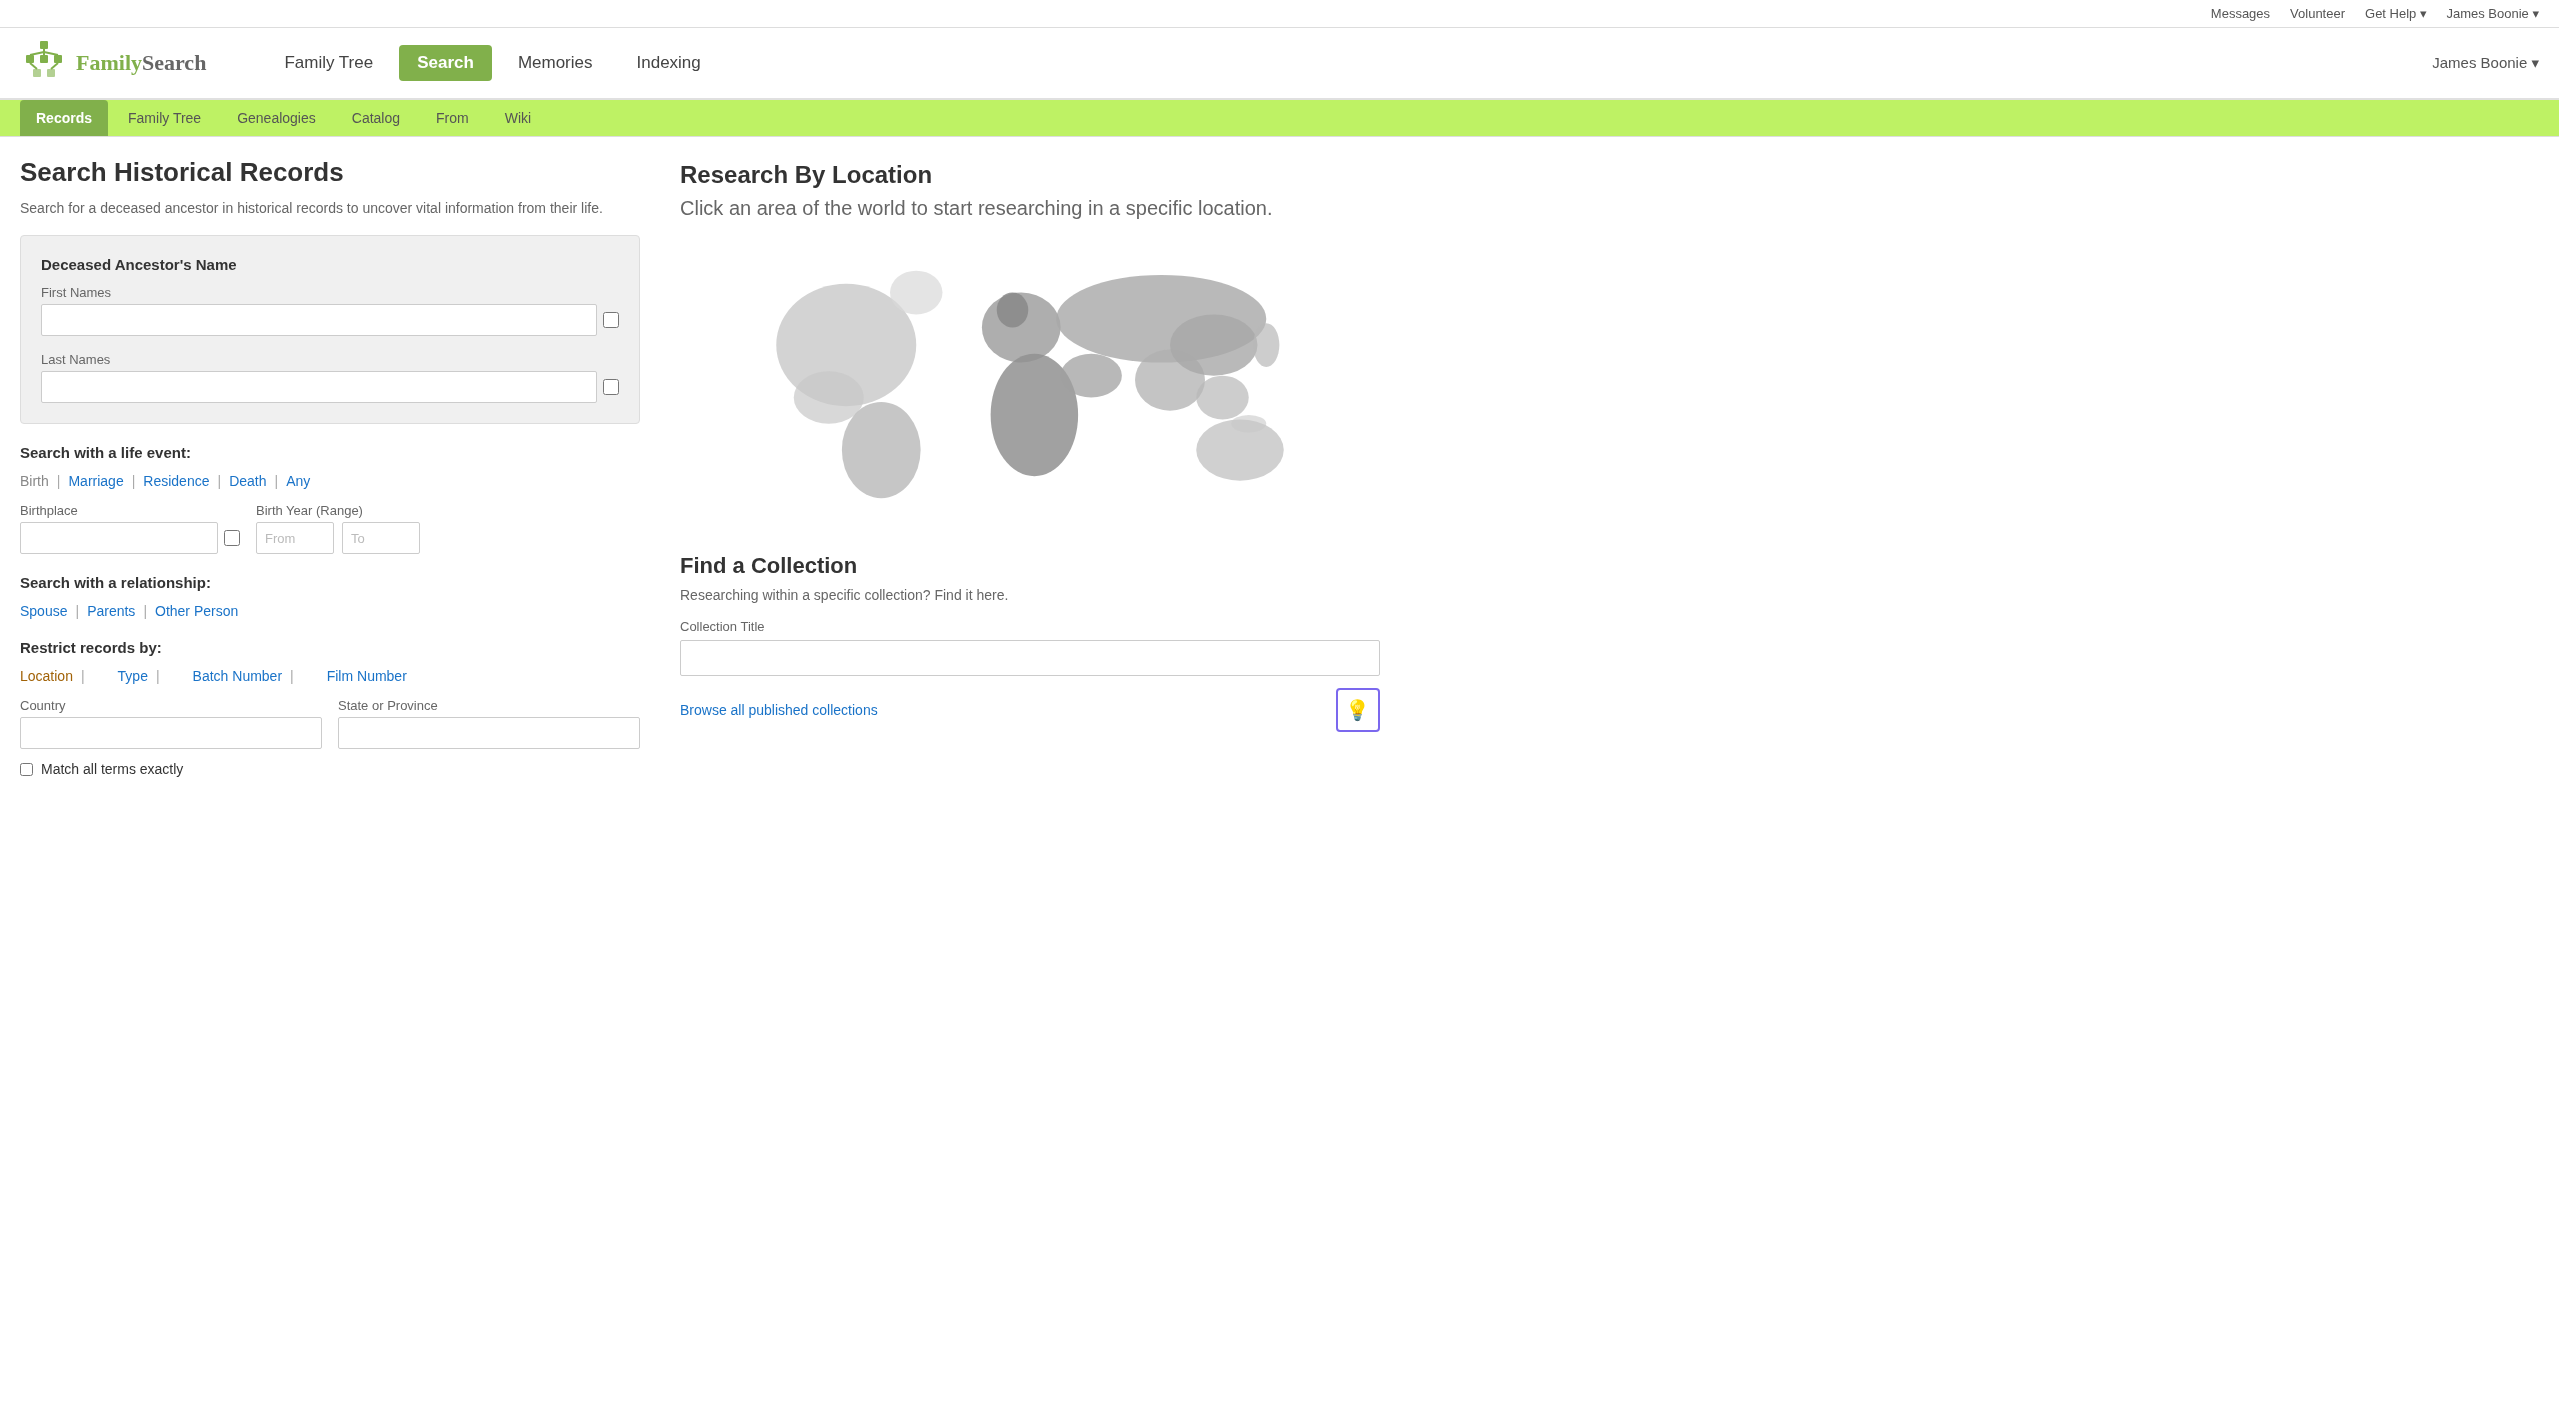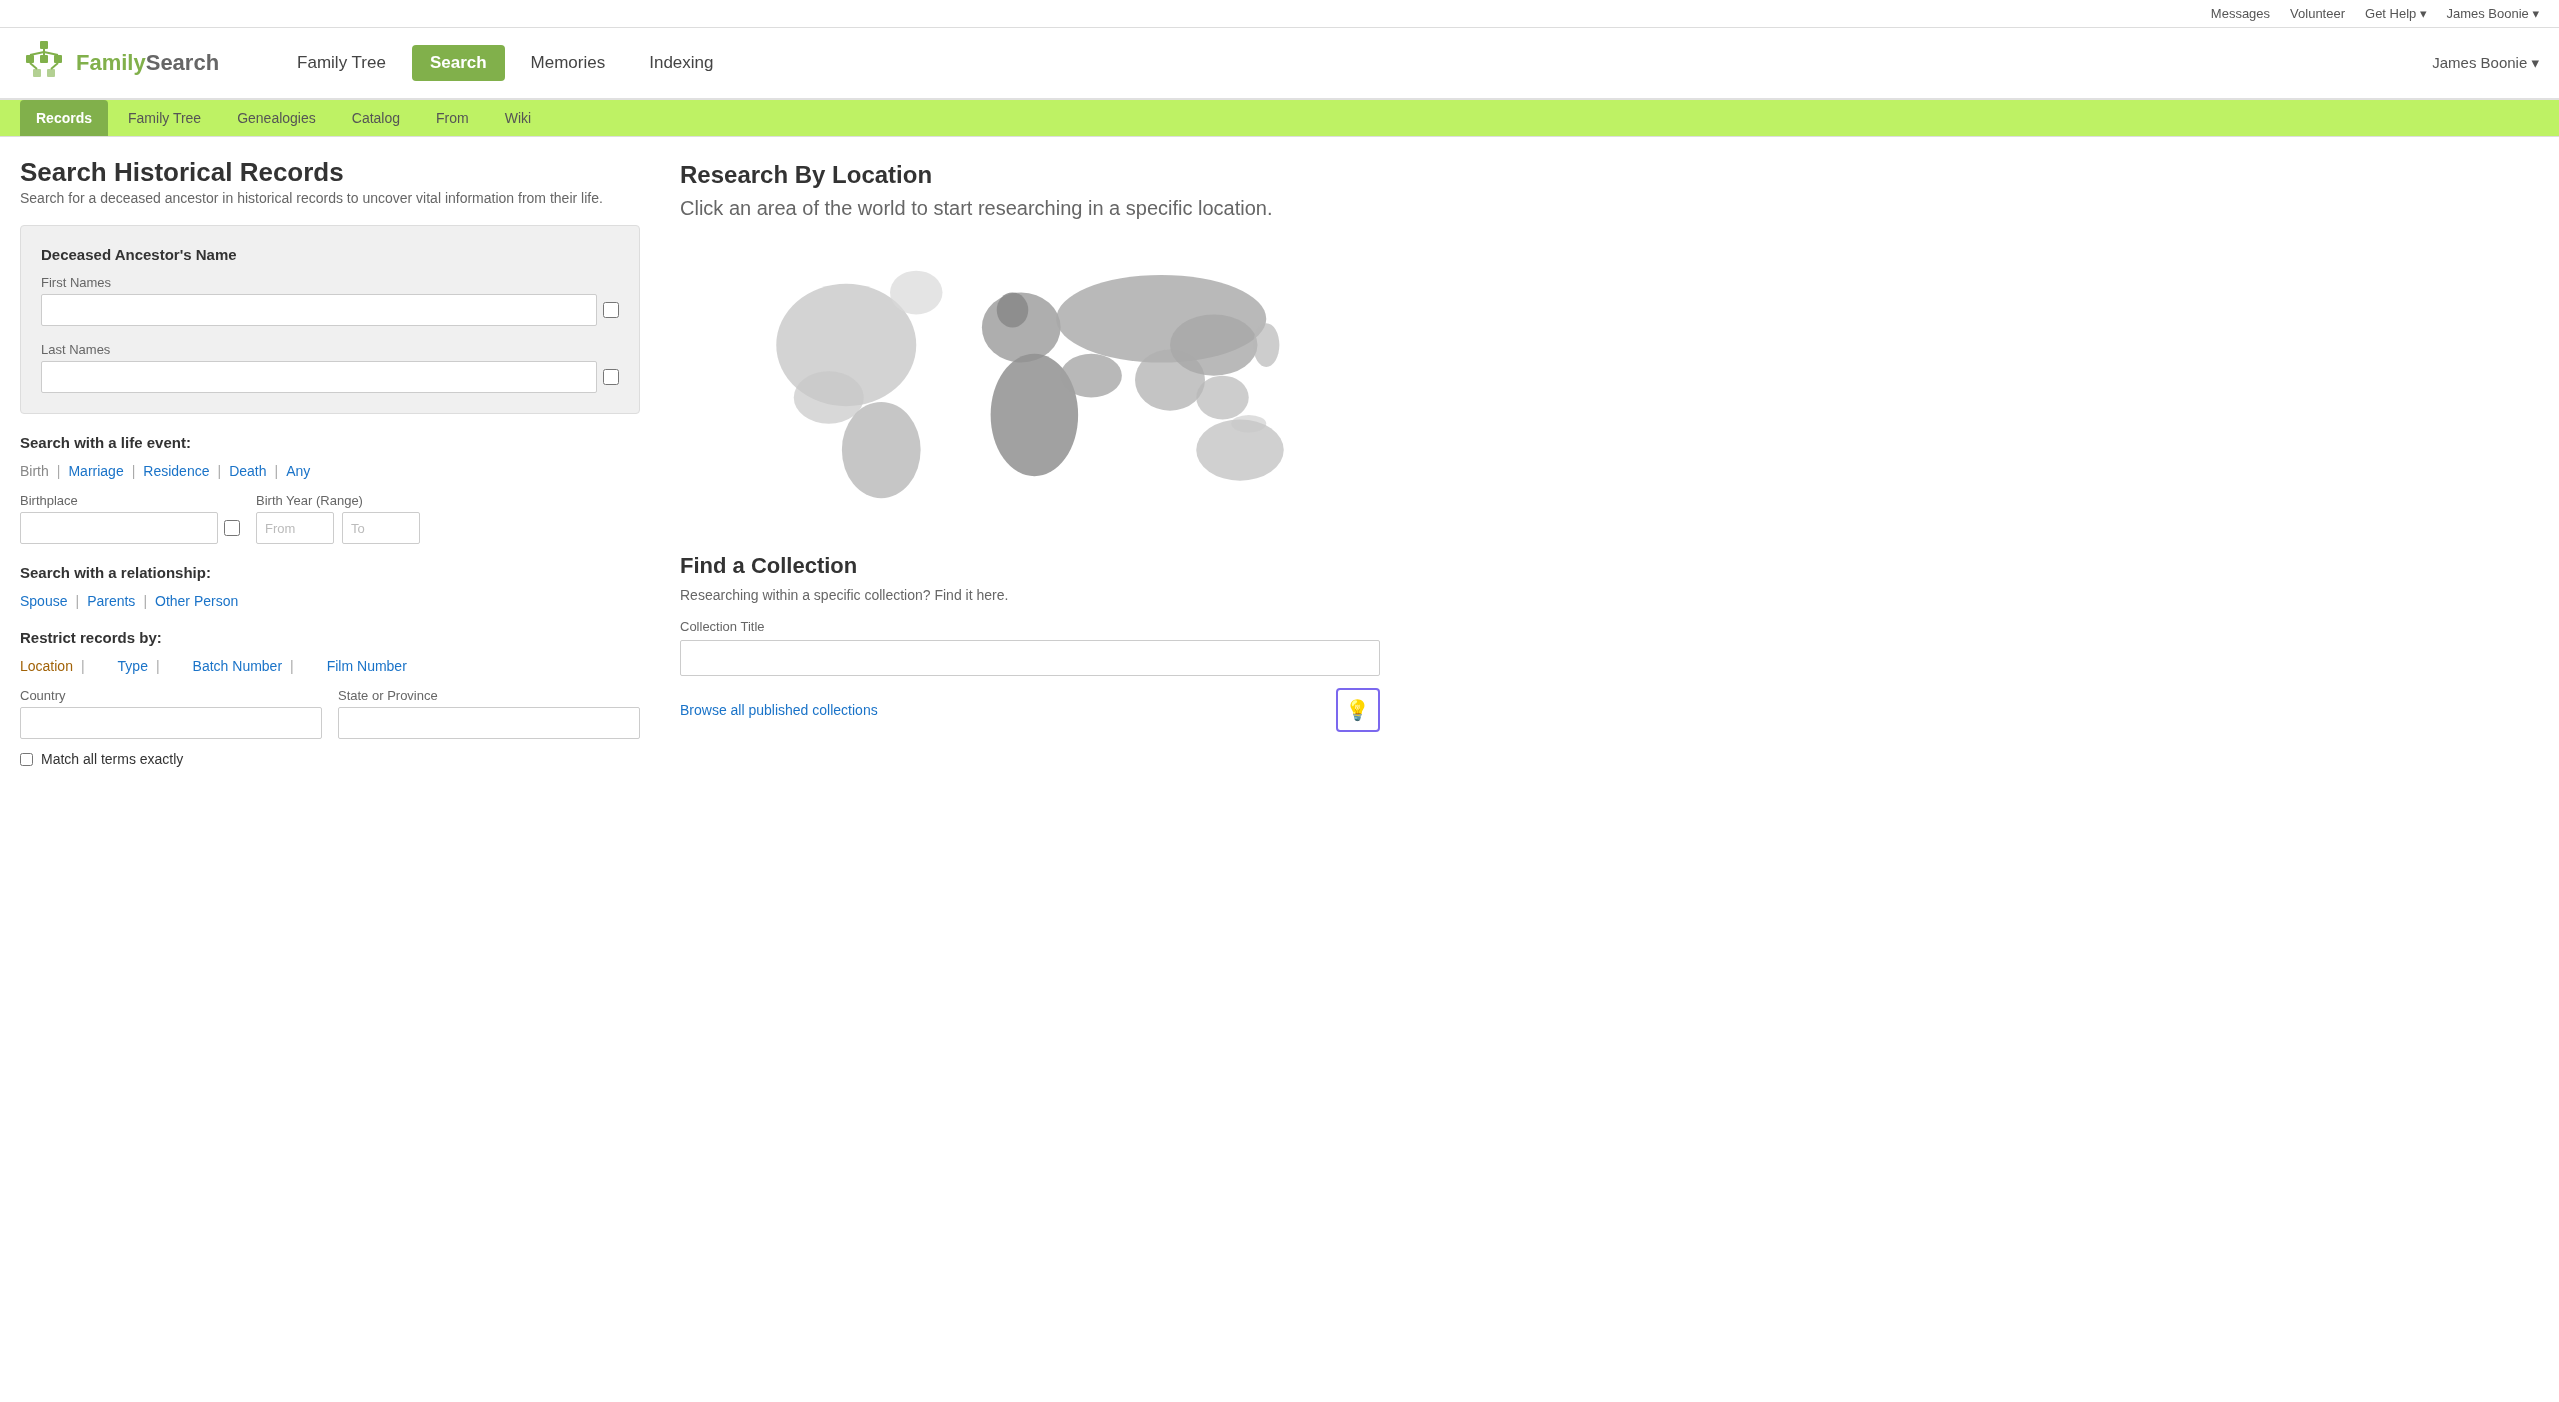--- a/index.html
+++ b/index.html
@@ -25,20 +25,21 @@
       border-bottom: 2px solid #e0e0e0;
       display: flex;
       align-items: center;
       padding: 0 20px;
       height: 72px;
     }
     .logo-area {
       display: flex;
       align-items: center;
       margin-right: 60px;
+      font-family: Liberation Serif, serif;
     }
     .logo-icon {
       width: 48px;
       height: 48px;
       margin-right: 8px;
     }
     .logo-text {
       font-size: 22px;
       font-weight: bold;
       color: #5a5a5a;
@@ -106,20 +107,21 @@
     
     .left-panel {
       flex: 0 0 620px;
       max-width: 620px;
     }
 
     .search-title {
       font-size: 26px;
       font-weight: bold;
       color: #333;
+      margin-bottom: 10px;
     }
     .search-subtitle {
       font-size: 14px;
       color: #666;
       margin-bottom: 16px;
       line-height: 1.5;
     }
 
     .search-box {
       background: #f0f0f0;

